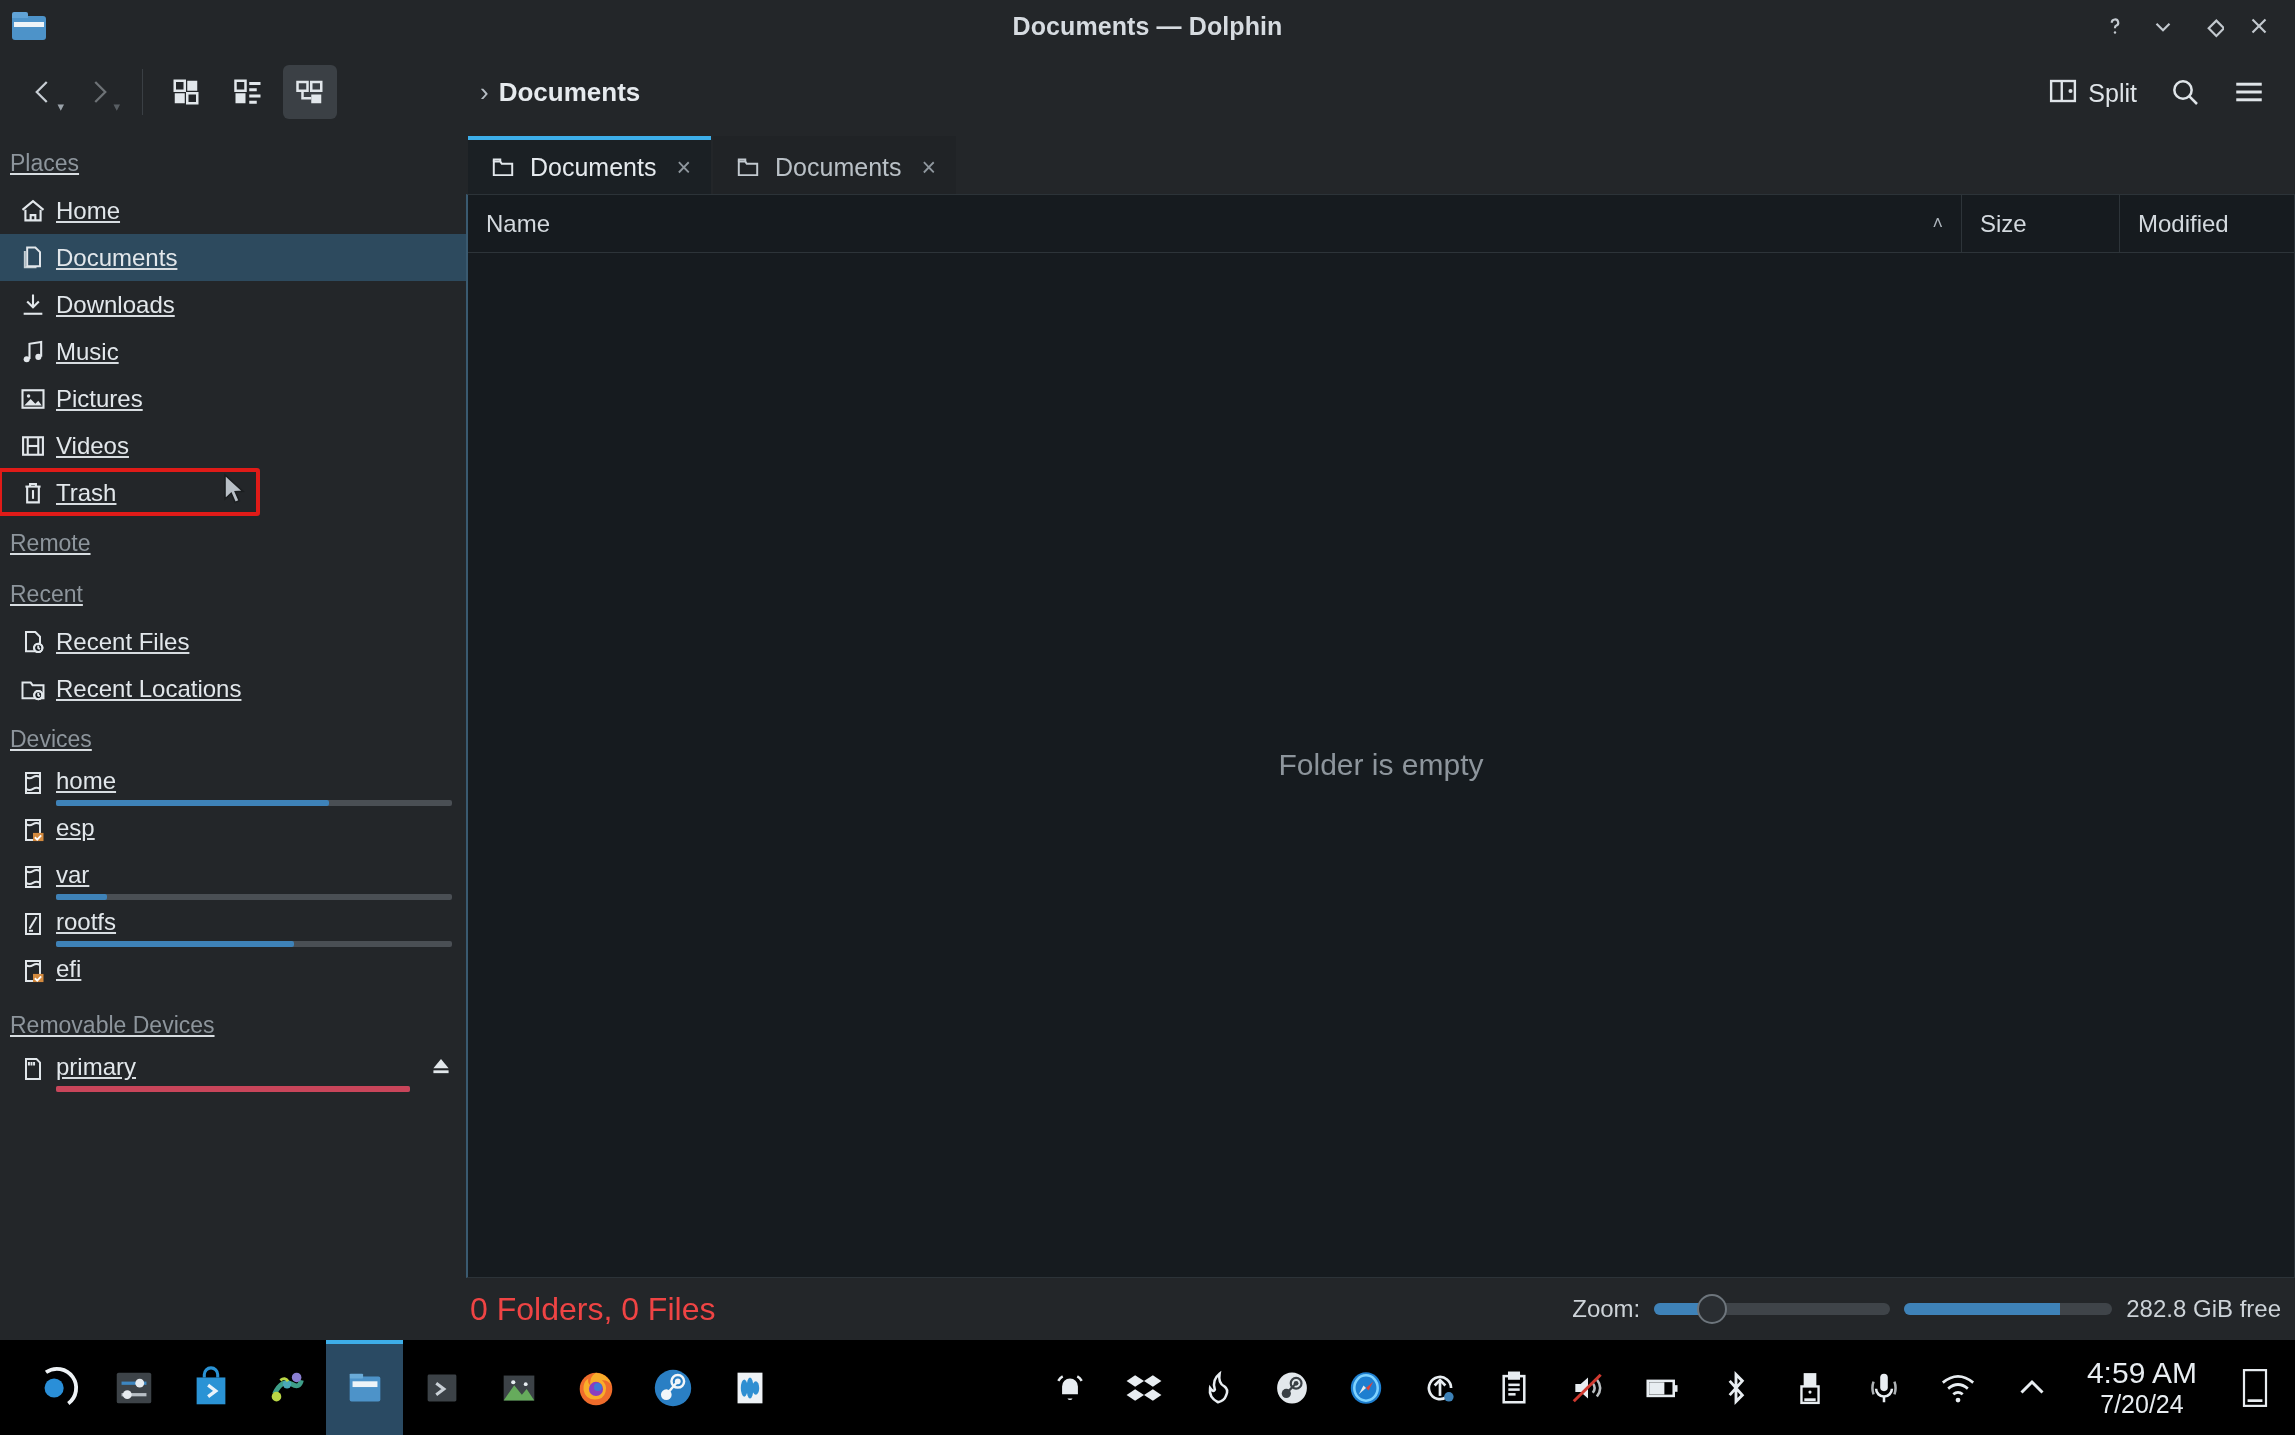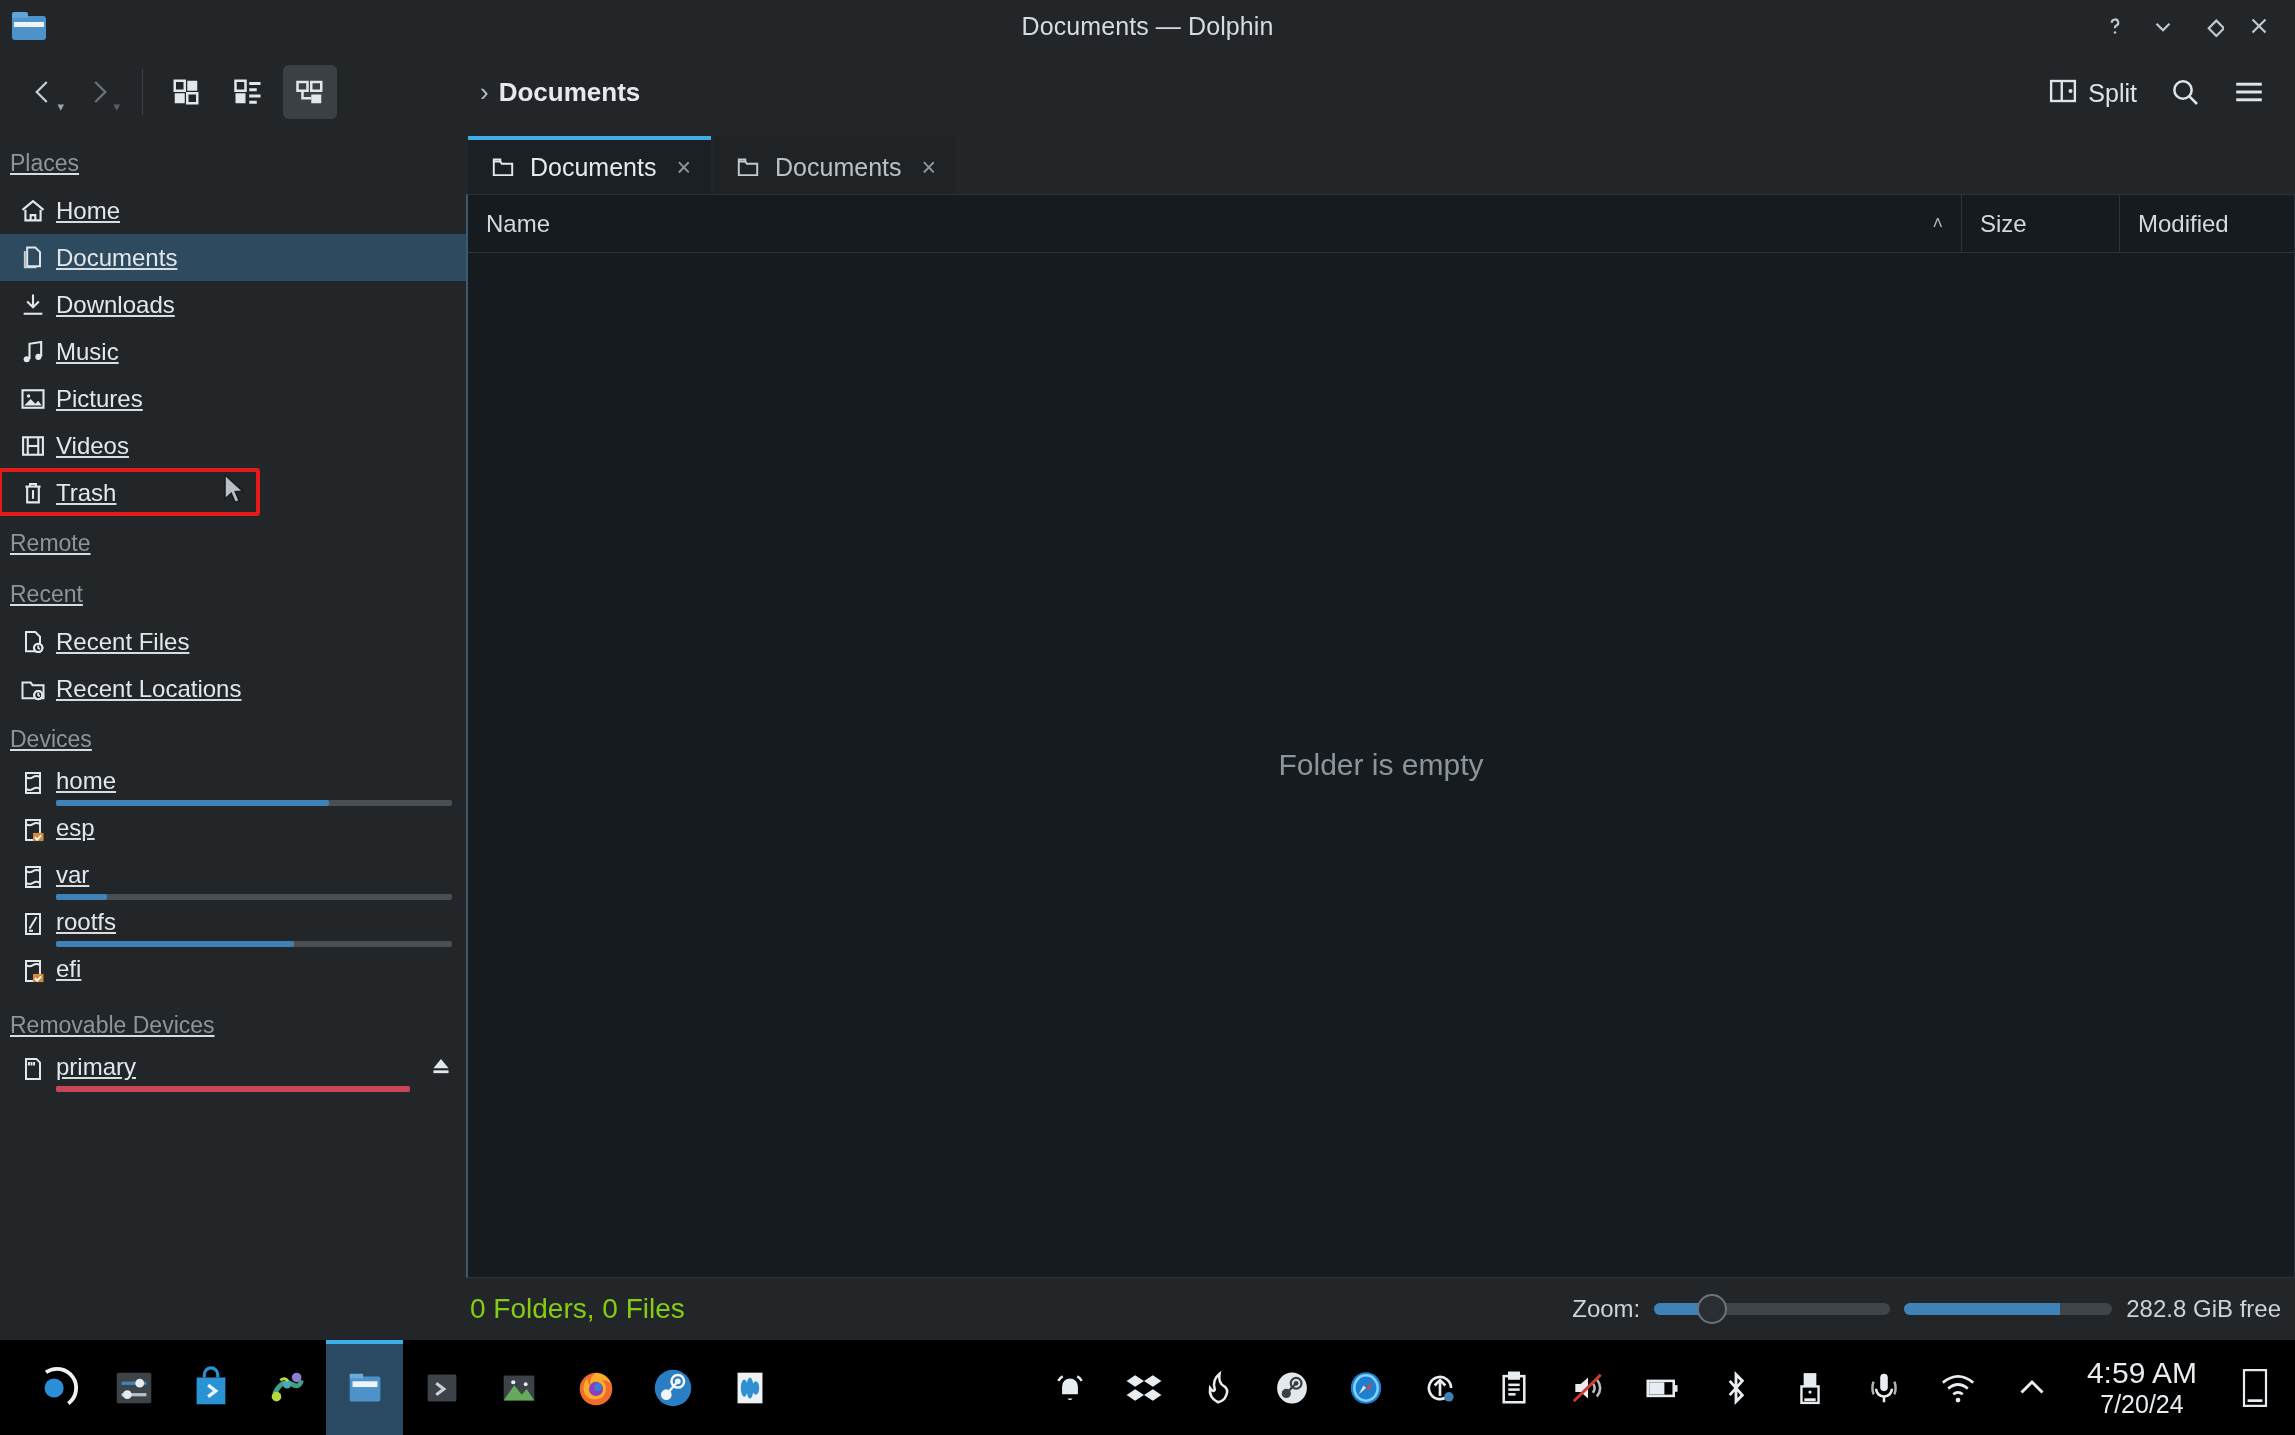--- a/index.html
+++ b/index.html
@@ -17,20 +17,21 @@
     background: #232629;
     color: #d8dde1;
   }
 
   
   .titlebar {
     height: 52px; flex: 0 0 52px;
     background: #232629;
     display: flex; align-items: center;
     position: relative;
+    font-weight: bold;
   }
   .win-icon { width: 46px; height: 34px; margin-left: 6px; display:flex; align-items:center; justify-content:center;}
   .folder-glyph { width: 34px; height: 28px; position: relative; }
   .folder-glyph .fb { position:absolute; left:0; top:4px; width:34px; height:24px; background:#4d93c9; border-radius:2px 3px 3px 3px;}
   .folder-glyph .ft { position:absolute; left:0; top:0; width:16px; height:6px; background:#61a3d6; border-radius:2px 2px 0 0;}
   .folder-glyph .fs { position:absolute; left:2px; top:10px; width:30px; height:5px; background:#eef4f8; }
   .title-text {
     position: absolute; left: 0; right: 0; text-align: center;
     font-size: 25px; color: #d6dbe0; letter-spacing: .1px;
     pointer-events: none;
@@ -128,21 +129,21 @@
   .colhdr { height: 58px; flex: 0 0 58px; display: flex; align-items: center; border-bottom: 1px solid #2d3439; }
   .col { display:flex; align-items:center; height: 100%; padding: 0 18px; font-size: 24px; color: #d3d9de; cursor: pointer; position: relative;}
   .col.name { flex: 1; }
   .col .sortarrow { margin-left: auto; font-size: 18px; color: #aeb6bd; padding-left: 10px;}
   .col.size { width: 158px; flex: 0 0 158px; border-left: 1px solid #2d3439;}
   .col.modified { width: 175px; flex: 0 0 175px; border-left: 1px solid #2d3439;}
   .emptyarea { flex: 1; display:flex; align-items:center; justify-content:center; }
   .emptymsg { font-size: 30px; color: #8d959c; }
 
   .statusbar { height: 62px; flex: 0 0 62px; display:flex; align-items:center; padding: 0 14px 0 2px;}
-  .status-count { font-size: 28px; color: #84cc16; padding-left: 2px;}
+  .status-count { font-size: 32px; color: #ef4444; padding-left: 2px;}
   .status-right { margin-left:auto; display:flex; align-items:center; gap: 14px; }
   .zoom-label { font-size: 24px; color: #cdd3d8; }
   .zoom-slider { width: 236px; height: 12px; background: #3f4449; border-radius: 6px; position: relative; cursor:pointer;}
   .zoom-slider .fill { position:absolute; left:0; top:0; height:12px; width: 22%; background:#3e82b8; border-radius:6px 0 0 6px;}
   .zoom-slider .knob { position:absolute; top:-9px; left: 18%; width:30px; height:30px; border-radius:50%; background:#2a2e32; border:2px solid #6d757c;}
   .free-bar { width: 208px; height: 12px; background:#3f4449; border-radius:6px; position:relative; }
   .free-bar > i { position:absolute; left:0; top:0; height:12px; background:#3e82b8; border-radius:6px 0 0 6px;}
   .free-label { font-size: 24px; color: #cdd3d8; }
 
   

